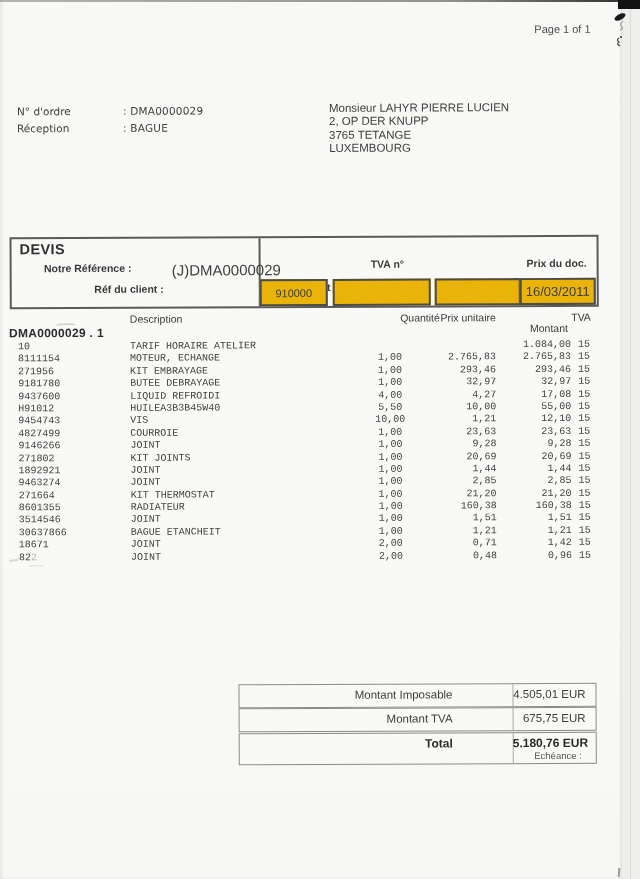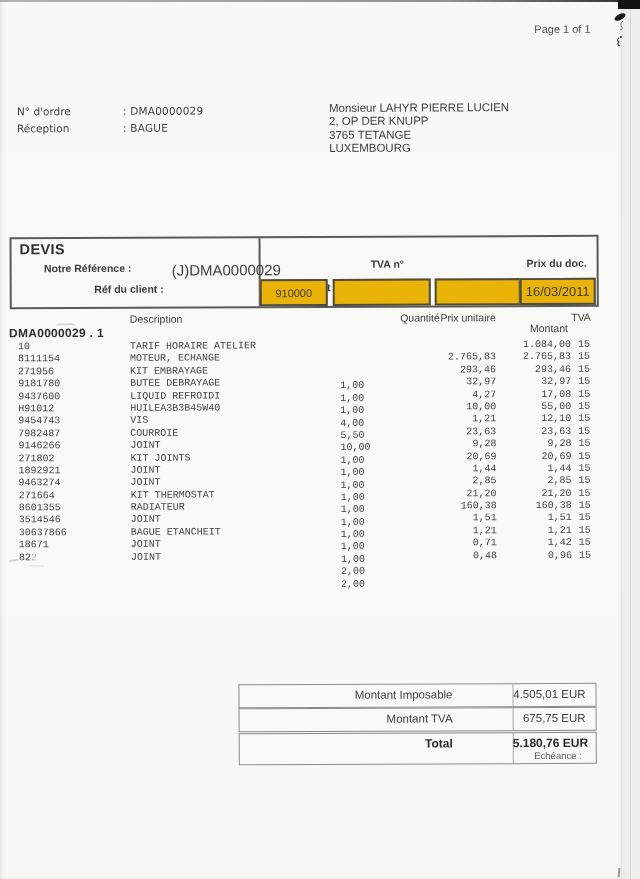--- a/index.html
+++ b/index.html
@@ -71,21 +71,21 @@
   .h-amt{position:absolute;right:72px;margin-top:11px;}
   .h-vat{position:absolute;right:49px;}
   .group-header{position:absolute;left:9px;top:325px;font-size:12px;font-weight:bold;color:#2d2d2d;letter-spacing:.3px;}
   .items-rows{position:absolute;left:0;top:340px;width:640px;}
   .irow{position:relative;width:640px;height:12.4px;
         font-family:"Liberation Mono", monospace;font-size:10px;color:#3f3f3f;}
   .irow span{position:absolute;top:0;}
   .c-refwrap{left:18px;}
   .c-ref-pre{white-space:pre;opacity:.38;}
   .c-desc{left:130px;white-space:pre;}
-  .c-qty{left:340px;right:200px;text-align:left;margin-top:28px;}
+  .c-qty{left:340px;right:200px;text-align:center;}
   .c-unit{left:400px;right:144px;text-align:right;}
   .c-amt{left:460px;right:69px;text-align:right;}
   .c-vat{right:50px;}
   
   .totals-row{position:absolute;left:237px;width:356px;border:1.5px solid #8a8a88;background:rgba(250,250,248,.4);}
   .t1{top:684px;height:22px;}
   .t2{top:708px;height:22px;}
   .t3{top:733px;height:30px;}
   .totals-row .t-lbl{position:absolute;left:0;top:4px;width:273px;text-align:right;padding-right:60px;box-sizing:border-box;
       font-size:11.5px;color:#3c3c3c;}
@@ -238,21 +238,21 @@
       <span class="c-desc">VIS</span>
       <span class="c-qty">10,00</span>
       <span class="c-unit">1,21</span>
       <span class="c-amt">12,10</span>
       <span class="c-vat">15</span>
     </div>
 
     <div class="irow">
       <span class="c-refwrap">
           <span class="c-ref-pre"></span>
-          <span class="c-ref">7982487</span>
+          <span class="c-ref">4827499</span>
         </span>
       <span class="c-desc">COURROIE</span>
       <span class="c-qty">1,00</span>
       <span class="c-unit">23,63</span>
       <span class="c-amt">23,63</span>
       <span class="c-vat">15</span>
     </div>
 
     <div class="irow">
       <span class="c-refwrap">

